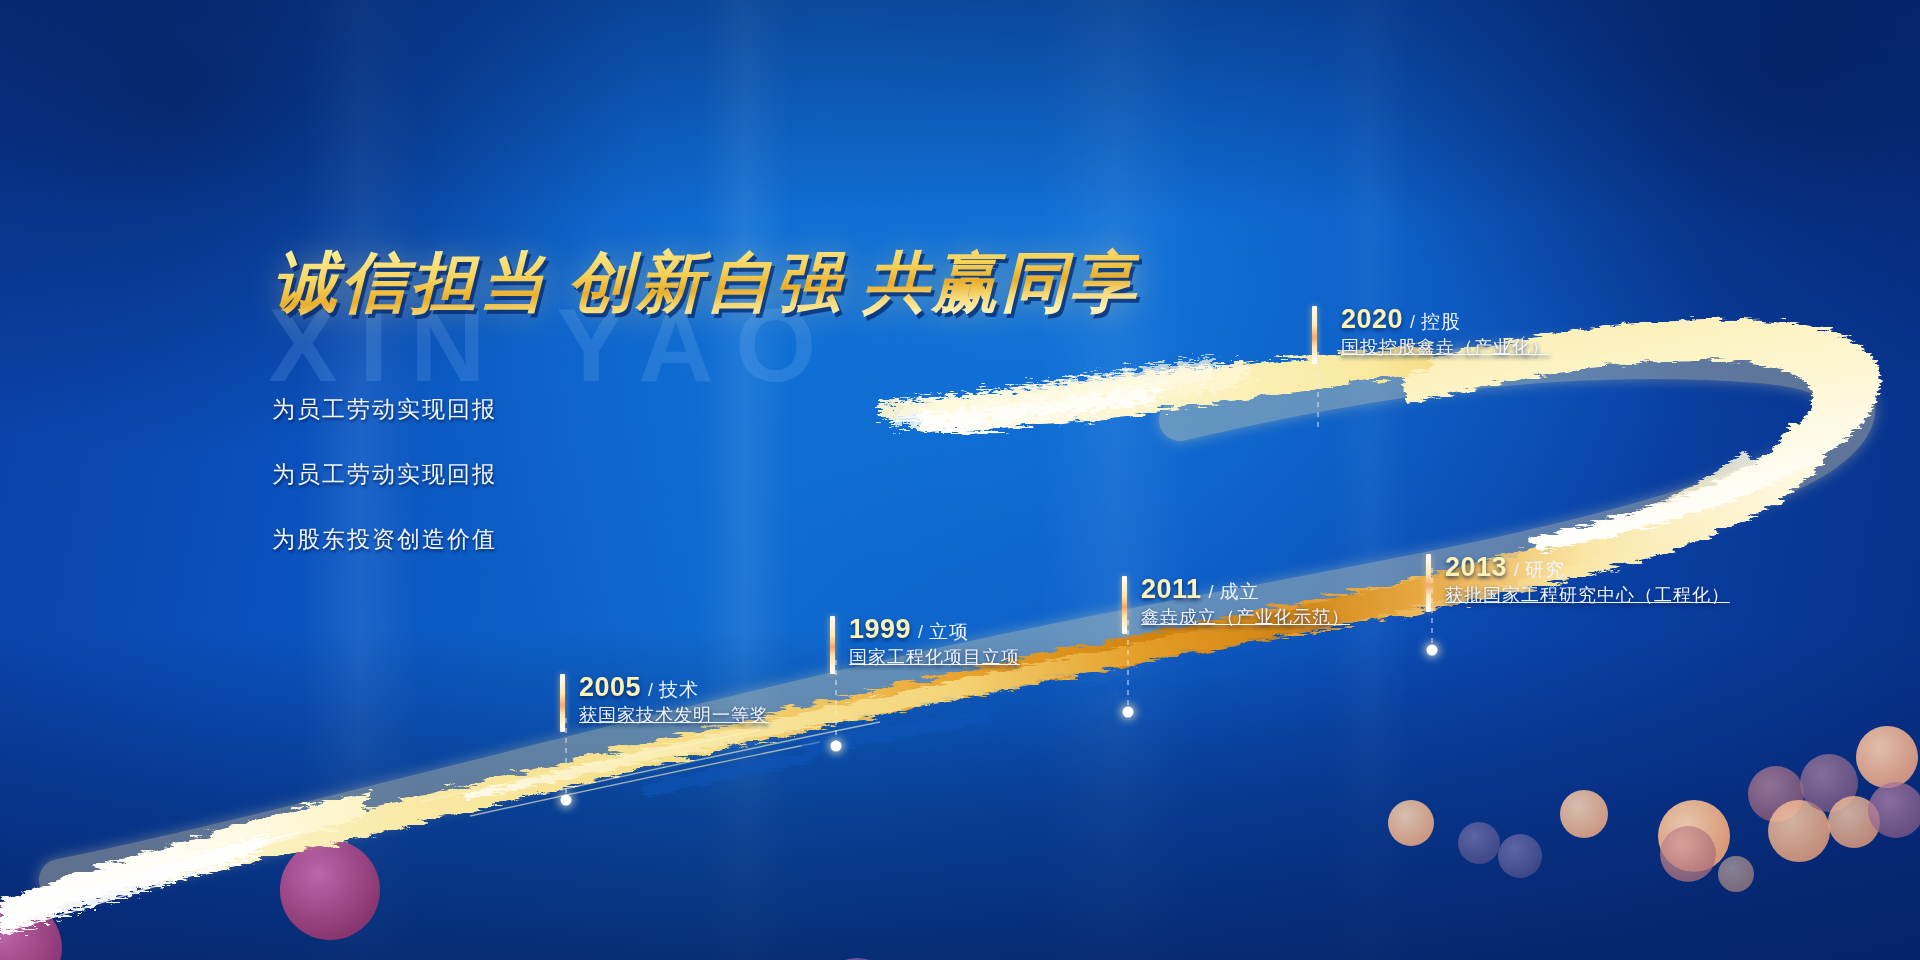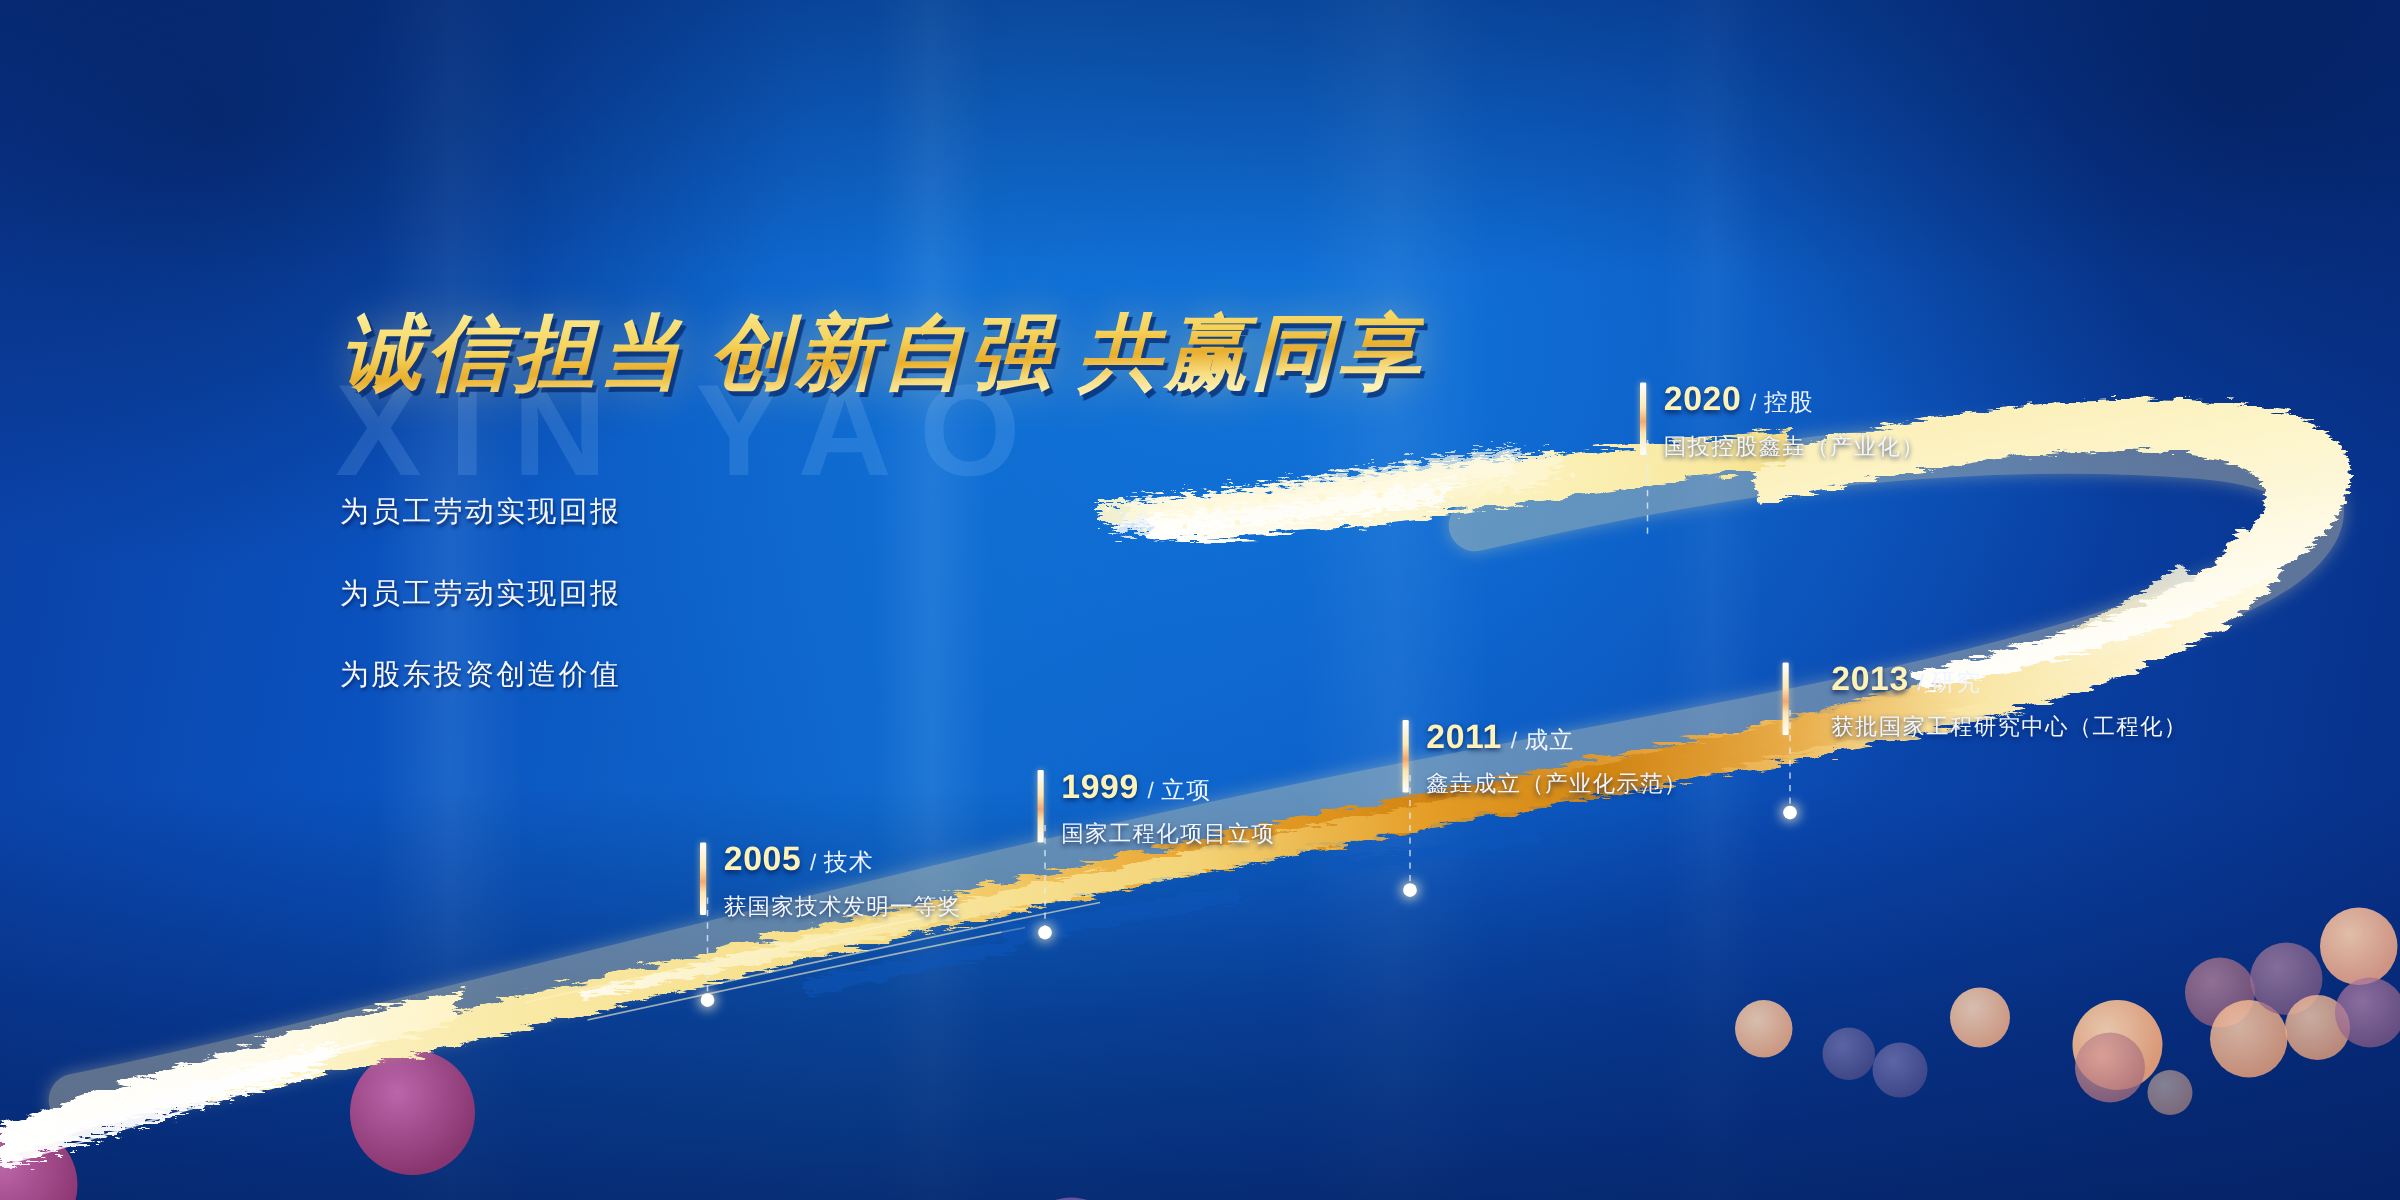--- a/index.html
+++ b/index.html
@@ -81,22 +81,23 @@
   .ms-body { padding-left:19px; }
   .ms-head { display:flex; align-items:baseline; }
   .ms-year {
     font-size:27px; font-weight:bold; color:#fdf3b8; letter-spacing:.5px;
     text-shadow:0 2px 4px rgba(3,28,82,.8);
     font-family:"Liberation Sans",sans-serif;
   }
   .ms-sep { font-size:18px; color:#e8eefb; margin:0 6px 0 7px; }
   .ms-tag { font-size:19px; color:#eff4ff; letter-spacing:1px; }
   .ms-desc {
-    margin-top:10px; font-size:18px; color:#f2f6ff; letter-spacing:1px;
+    margin-top:0; font-size:18px; color:#f2f6ff; letter-spacing:1px;
     text-shadow:0 2px 4px rgba(3,28,82,.8);
+    text-decoration:underline;
   }
   .ms-dot {
     position:absolute; width:11px; height:11px; border-radius:50%;
     background:#ffffff; box-shadow:0 0 9px 2px rgba(255,244,205,.75);
     transform:translate(-50%,-50%);
   }
 </style>
 </head>
 <body>
 
@@ -348,33 +349,33 @@
     <div class="ms-body">
       <div class="ms-head">
         <span class="ms-year">2011</span>
         <span class="ms-sep">/</span>
         <span class="ms-tag">成立</span>
       </div>
       <div class="ms-desc">鑫垚成立（产业化示范）</div>
     </div>
   </div>
 
-  <div class="milestone" style="left:1426px;top:528px;padding-left:20px;">
+  <div class="milestone" style="left:1426px;top:552px;">
     <div class="ms-bar"></div>
     <div class="ms-body">
       <div class="ms-head">
         <span class="ms-year">2013</span>
         <span class="ms-sep">/</span>
         <span class="ms-tag">研究</span>
       </div>
       <div class="ms-desc">获批国家工程研究中心（工程化）</div>
     </div>
   </div>
 
-  <div class="milestone" style="left:1312px;top:304px;">
+  <div class="milestone" style="left:1312px;top:304px;padding-left:10px;">
     <div class="ms-bar"></div>
     <div class="ms-body">
       <div class="ms-head">
         <span class="ms-year">2020</span>
         <span class="ms-sep">/</span>
         <span class="ms-tag">控股</span>
       </div>
       <div class="ms-desc">国投控股鑫垚（产业化）</div>
     </div>
   </div>

